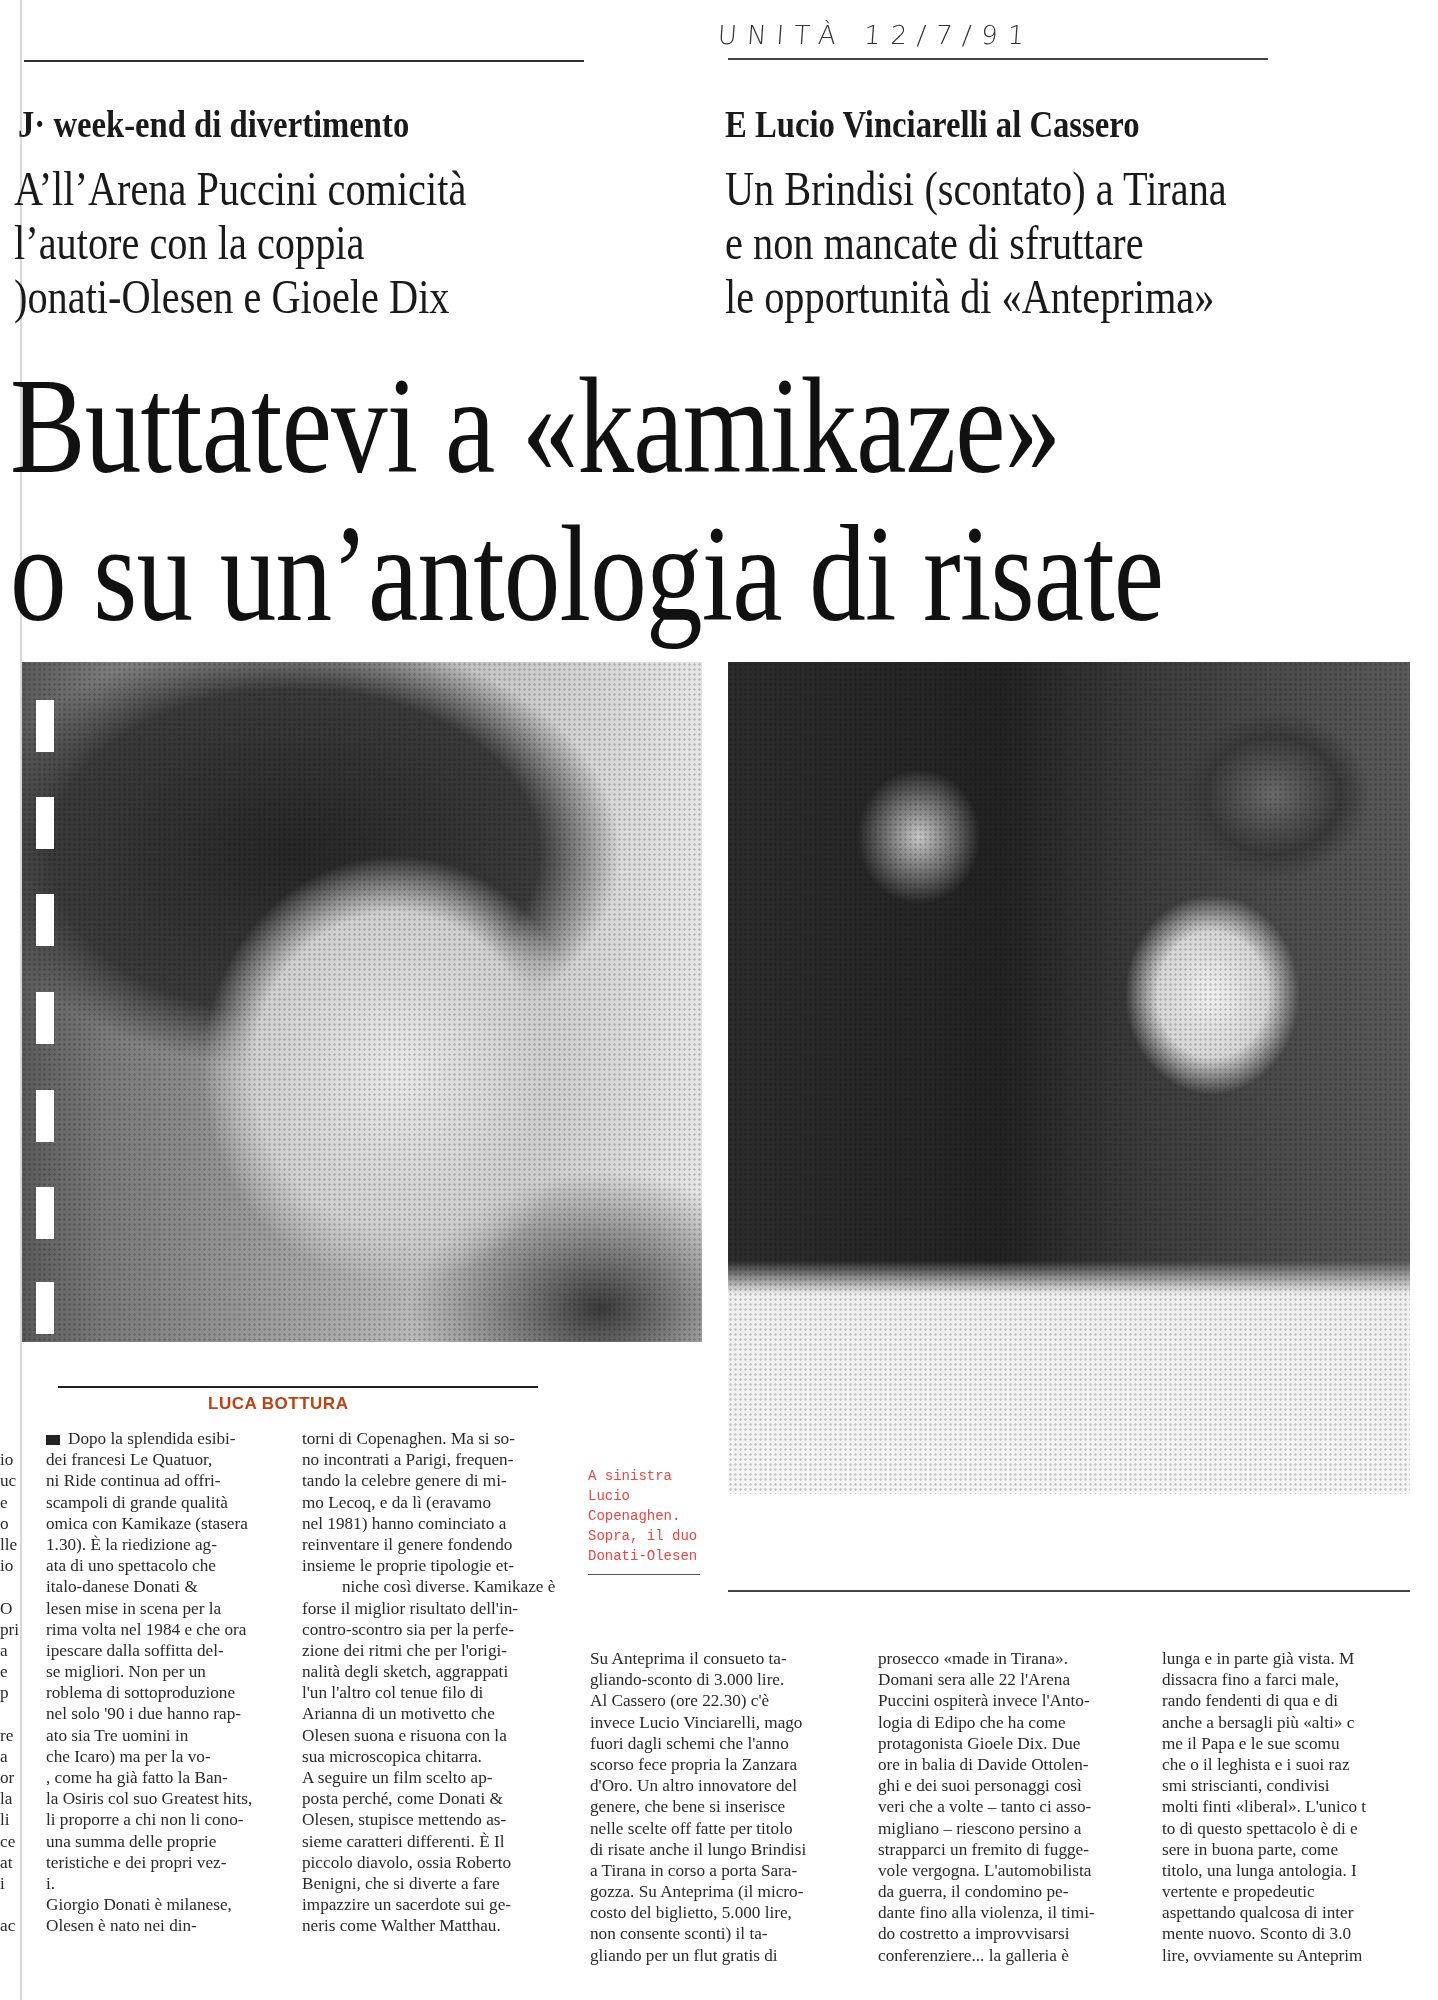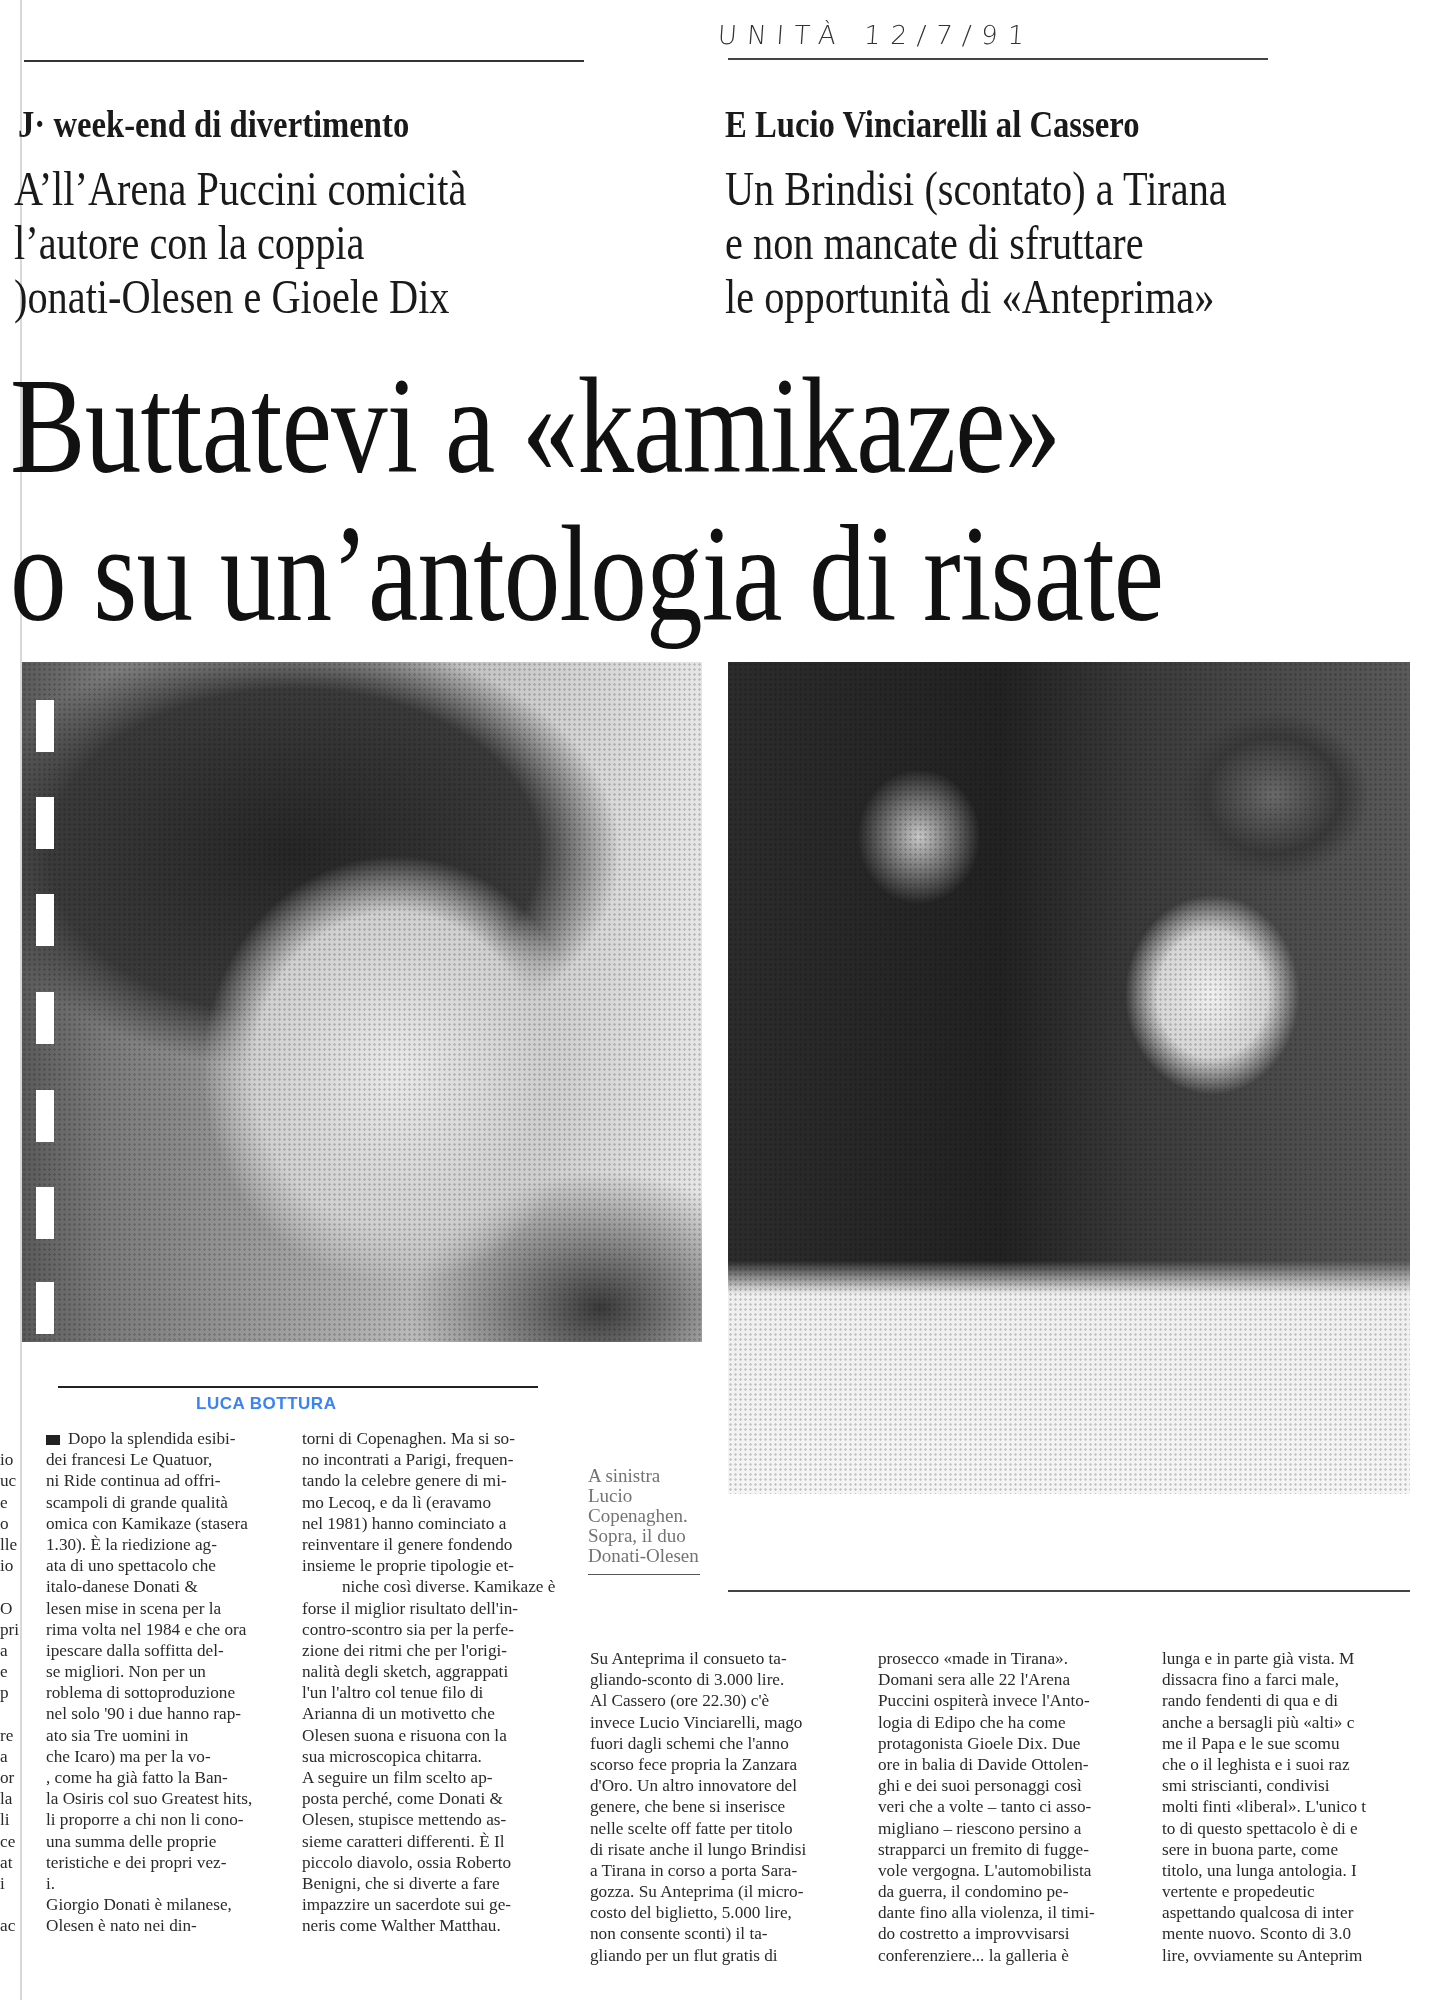--- a/index.html
+++ b/index.html
@@ -50,33 +50,33 @@
       radial-gradient(ellipse 14% 10% at 80% 16%, #6a6a6a 0%, #3a3a3a 70%, rgba(40,40,40,0) 100%),
       radial-gradient(ellipse 16% 15% at 71% 40%, #efefef 0%, #d6d6d6 50%, rgba(200,200,200,0) 80%),
       radial-gradient(ellipse 10% 9% at 28% 21%, #c8c8c8 0%, rgba(180,180,180,0) 90%),
       linear-gradient(180deg, rgba(0,0,0,0) 0%, rgba(0,0,0,0) 72%, #efefef 76%, #f5f5f5 100%),
       linear-gradient(90deg, #2c2c2c 0%, #222 40%, #3a3a3a 60%, #5a5a5a 100%);
   }
   .rule-photo-right { left: 728px; top: 1590px; width: 682px; height: 2px; background: #444; }
 
   
   .byline-rule { left: 58px; top: 1386px; width: 480px; height: 2px; background: #222; }
-  .byline { left: 196px; top: 1394px; font-family: "Liberation Sans", sans-serif; font-weight: bold; font-size: 17px; letter-spacing: 0.5px; color: #3b82f6; }
+  .byline { left: 208px; top: 1394px; font-family: "Liberation Sans", sans-serif; font-weight: bold; font-size: 17px; letter-spacing: 0.5px; color: #c2410c; }
 
   
   .col { font-family: "Liberation Serif", serif; font-size: 17.2px; line-height: 21.2px; color: #2a2a2a; text-align: justify; hyphens: manual; }
   .col1 { left: 46px; top: 1428px; width: 226px; }
   .col2 { left: 302px; top: 1428px; width: 262px; }
   .col3 { left: 590px; top: 1648px; width: 266px; }
   .col4 { left: 878px; top: 1648px; width: 266px; }
   .col5 { left: 1162px; top: 1648px; width: 276px; white-space: nowrap; overflow: hidden; text-align: left; }
   .bullet { display: inline-block; width: 14px; height: 10px; background: #222; margin-right: 8px; vertical-align: middle; }
 
   
-  .caption { left: 588px; top: 1466px; width: 120px; font-family: Liberation Serif, serif; font-size: 19px; line-height: 20px; color: #737373; }
+  .caption { left: 588px; top: 1466px; width: 120px; font-family: Liberation Mono, monospace; font-size: 14px; line-height: 20px; color: #ef4444; }
   .caption-rule { left: 588px; top: 1574px; width: 112px; height: 1px; background: #555; }
 
   
   .left-clip { left: 0; top: 1428px; width: 44px; font-family: "Liberation Serif", serif; font-size: 17.2px; line-height: 21.2px; color: #2a2a2a; overflow: hidden; white-space: nowrap; }
 </style>
 </head>
 <body>
 
 <div class="abs scan-edge"></div>
 

